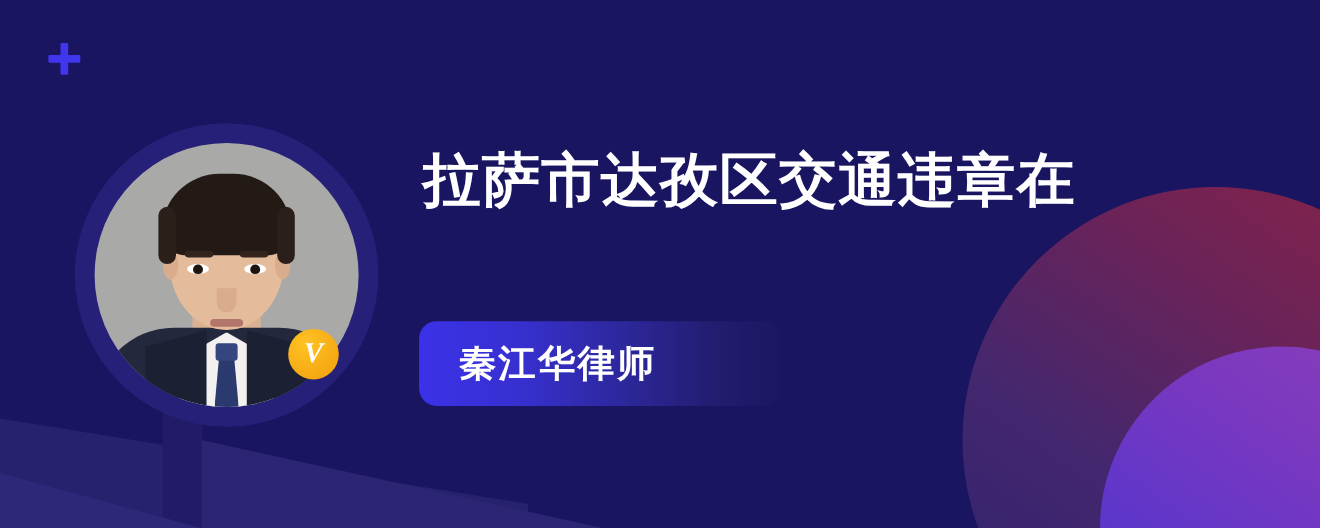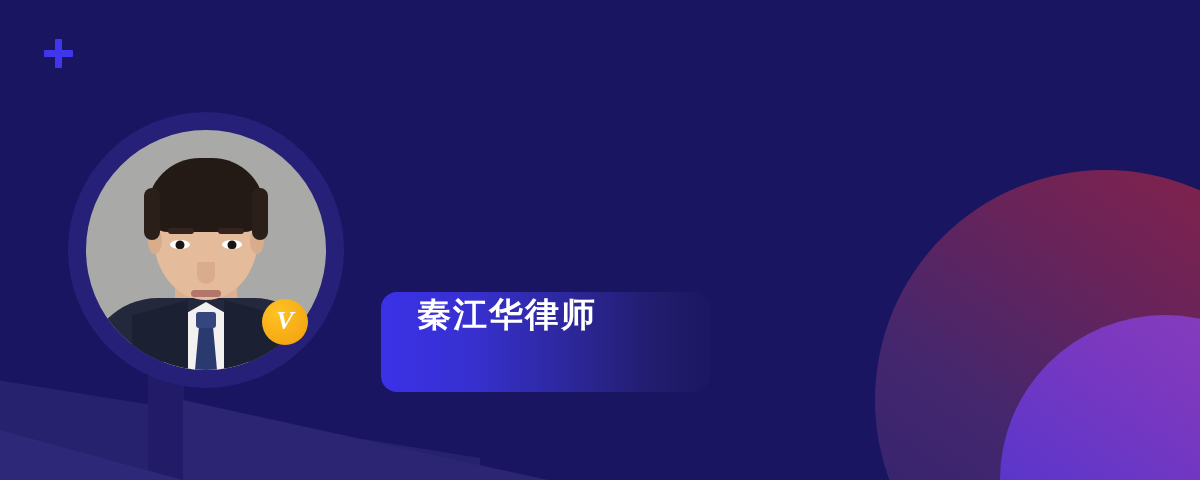--- a/index.html
+++ b/index.html
@@ -319,25 +319,25 @@
     white-space: nowrap;
   }
   #headline .line { display: block; }
 
   
   #name-badge {
     position: absolute;
     left: 381px;
     top: 292px;
     width: 329px;
-    height: 100px;
+    height: 77px;
     border-radius: 16px;
     background: linear-gradient(90deg, #3b31e8 0%, #3730cf 28%, #2c2799 58%, #221d6e 82%, #1c1761 100%);
     display: flex;
-    align-items: flex-start;
+    align-items: center;
   }
   #name-badge .badge-text {
     color: #ffffff;
     font-size: 34px;
     font-weight: bold;
     letter-spacing: 2px;
     margin-left: 36px;
   }
 </style>
 </head>
@@ -382,19 +382,20 @@
       <div class="p-nose"></div>
       <div class="p-mouth"></div>
     </div>
   </div>
 
   <div id="verified-badge">
     <span class="v-glyph">V</span>
   </div>
 
   <div id="headline">
+    <span class="line">拉萨市达孜区交通违章在</span>
   </div>
 
   <div id="name-badge">
     <span class="badge-text">秦江华律师</span>
   </div>
 
 </div>
 
 </body></html>

